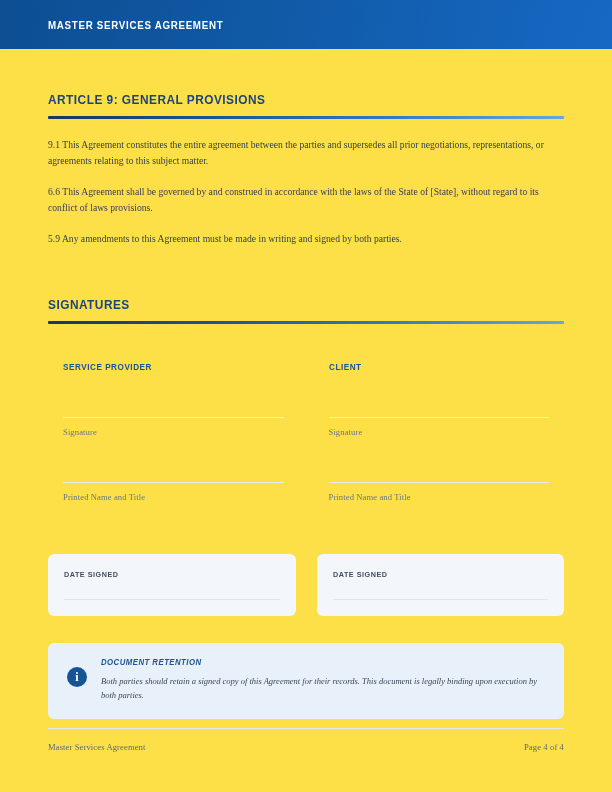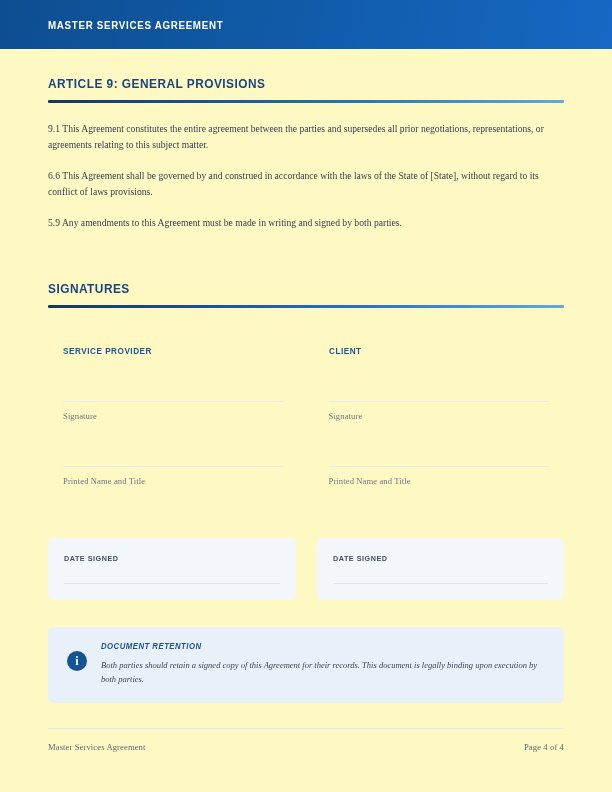--- a/index.html
+++ b/index.html
@@ -15,21 +15,21 @@
     font-family: "Liberation Serif", "DejaVu Serif", serif;
     color: #2d3e50;
     position: relative;
     overflow: hidden;
   }
 
   .page {
     width: 612px;
     height: 792px;
     position: relative;
-    background: #fef9c3;
+    background: #fde047;
   }
 
   
   .doc-header {
     width: 612px;
     height: 49px;
     background: linear-gradient(100deg, #0d4e92 0%, #1059a5 42%, #1668c4 100%);
     display: flex;
     align-items: center;
     padding-left: 48px;
@@ -62,21 +62,21 @@
     transform-origin: left center;
   }
 
   .heading-rule {
     height: 2.5px;
     width: 100%;
     background: linear-gradient(90deg, #16375f 0%, #1c5396 32%, #2f7ac0 66%, #63a8de 100%);
     border-radius: 1px;
   }
 
-  #article-heading-block { margin-top: 28px; }
+  #article-heading-block { margin-top: 44px; }
   #article-heading-block .heading-rule { margin-top: 9px; }
 
   .clause {
     font-size: 9.6px;
     line-height: 1.72;
     color: #323e52;
     letter-spacing: 0.01px;
   }
   .clause + .clause { margin-top: 14px; }
   #clause-list { margin-top: 18px; }

